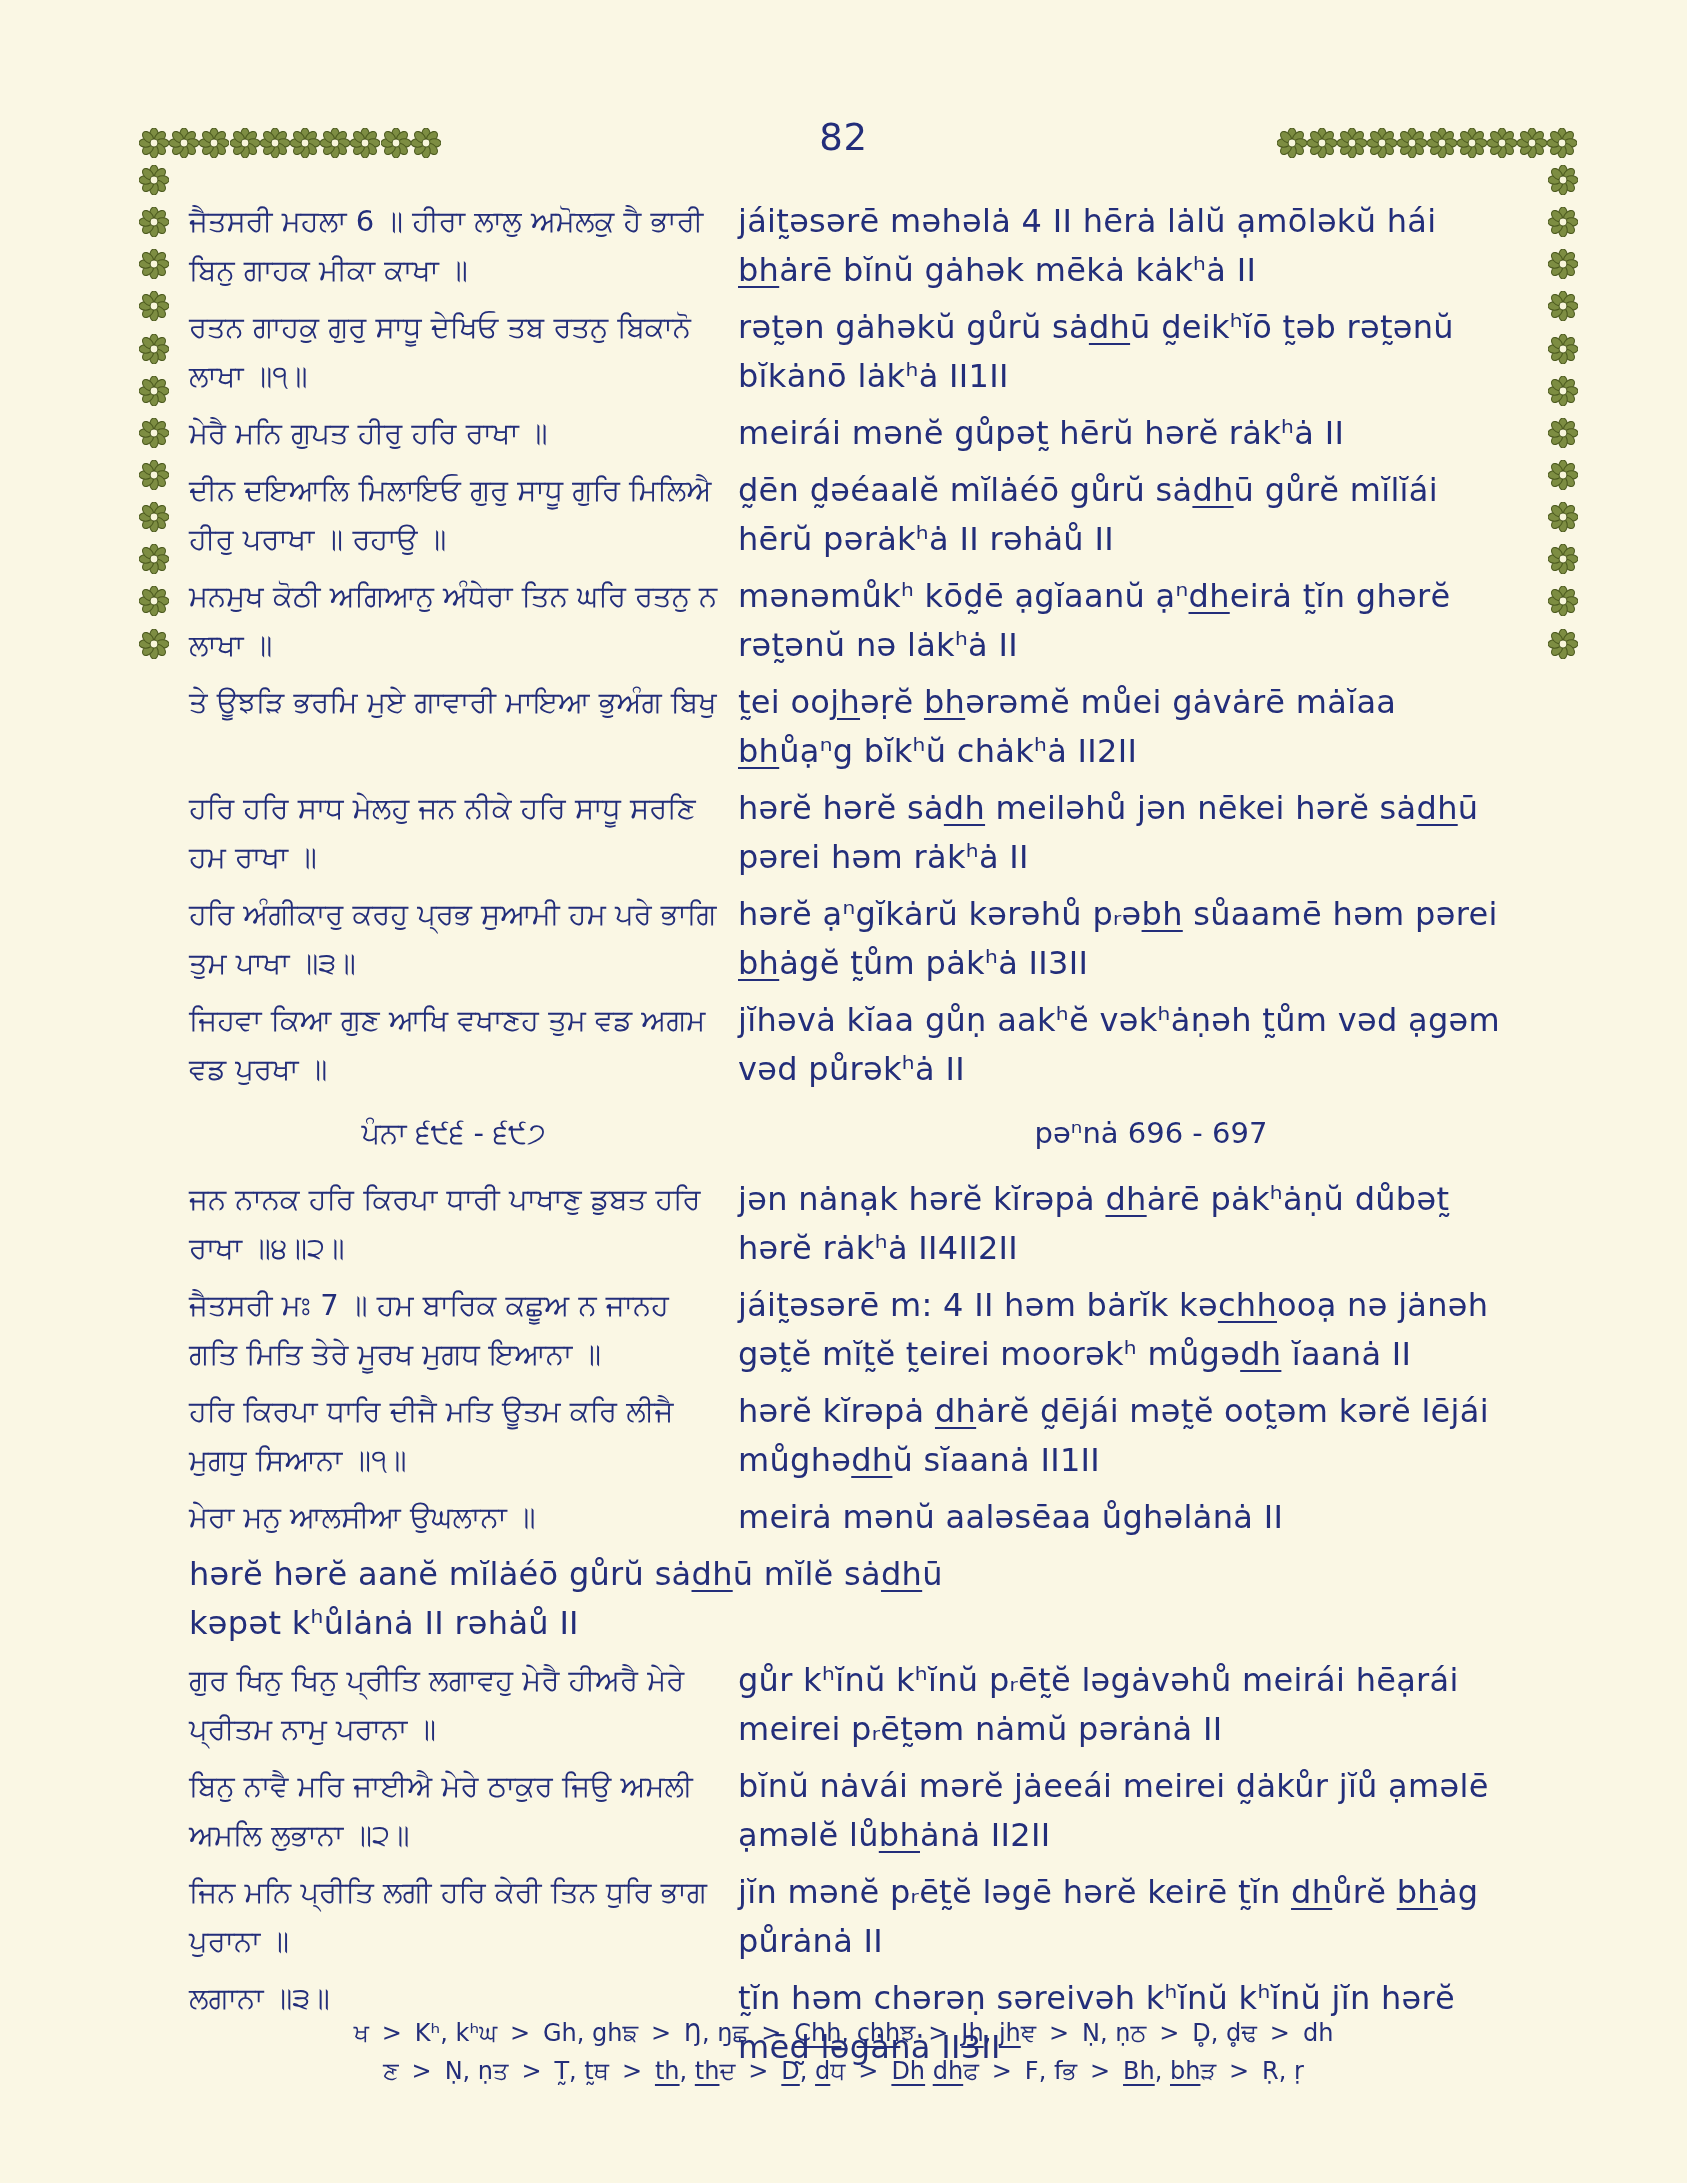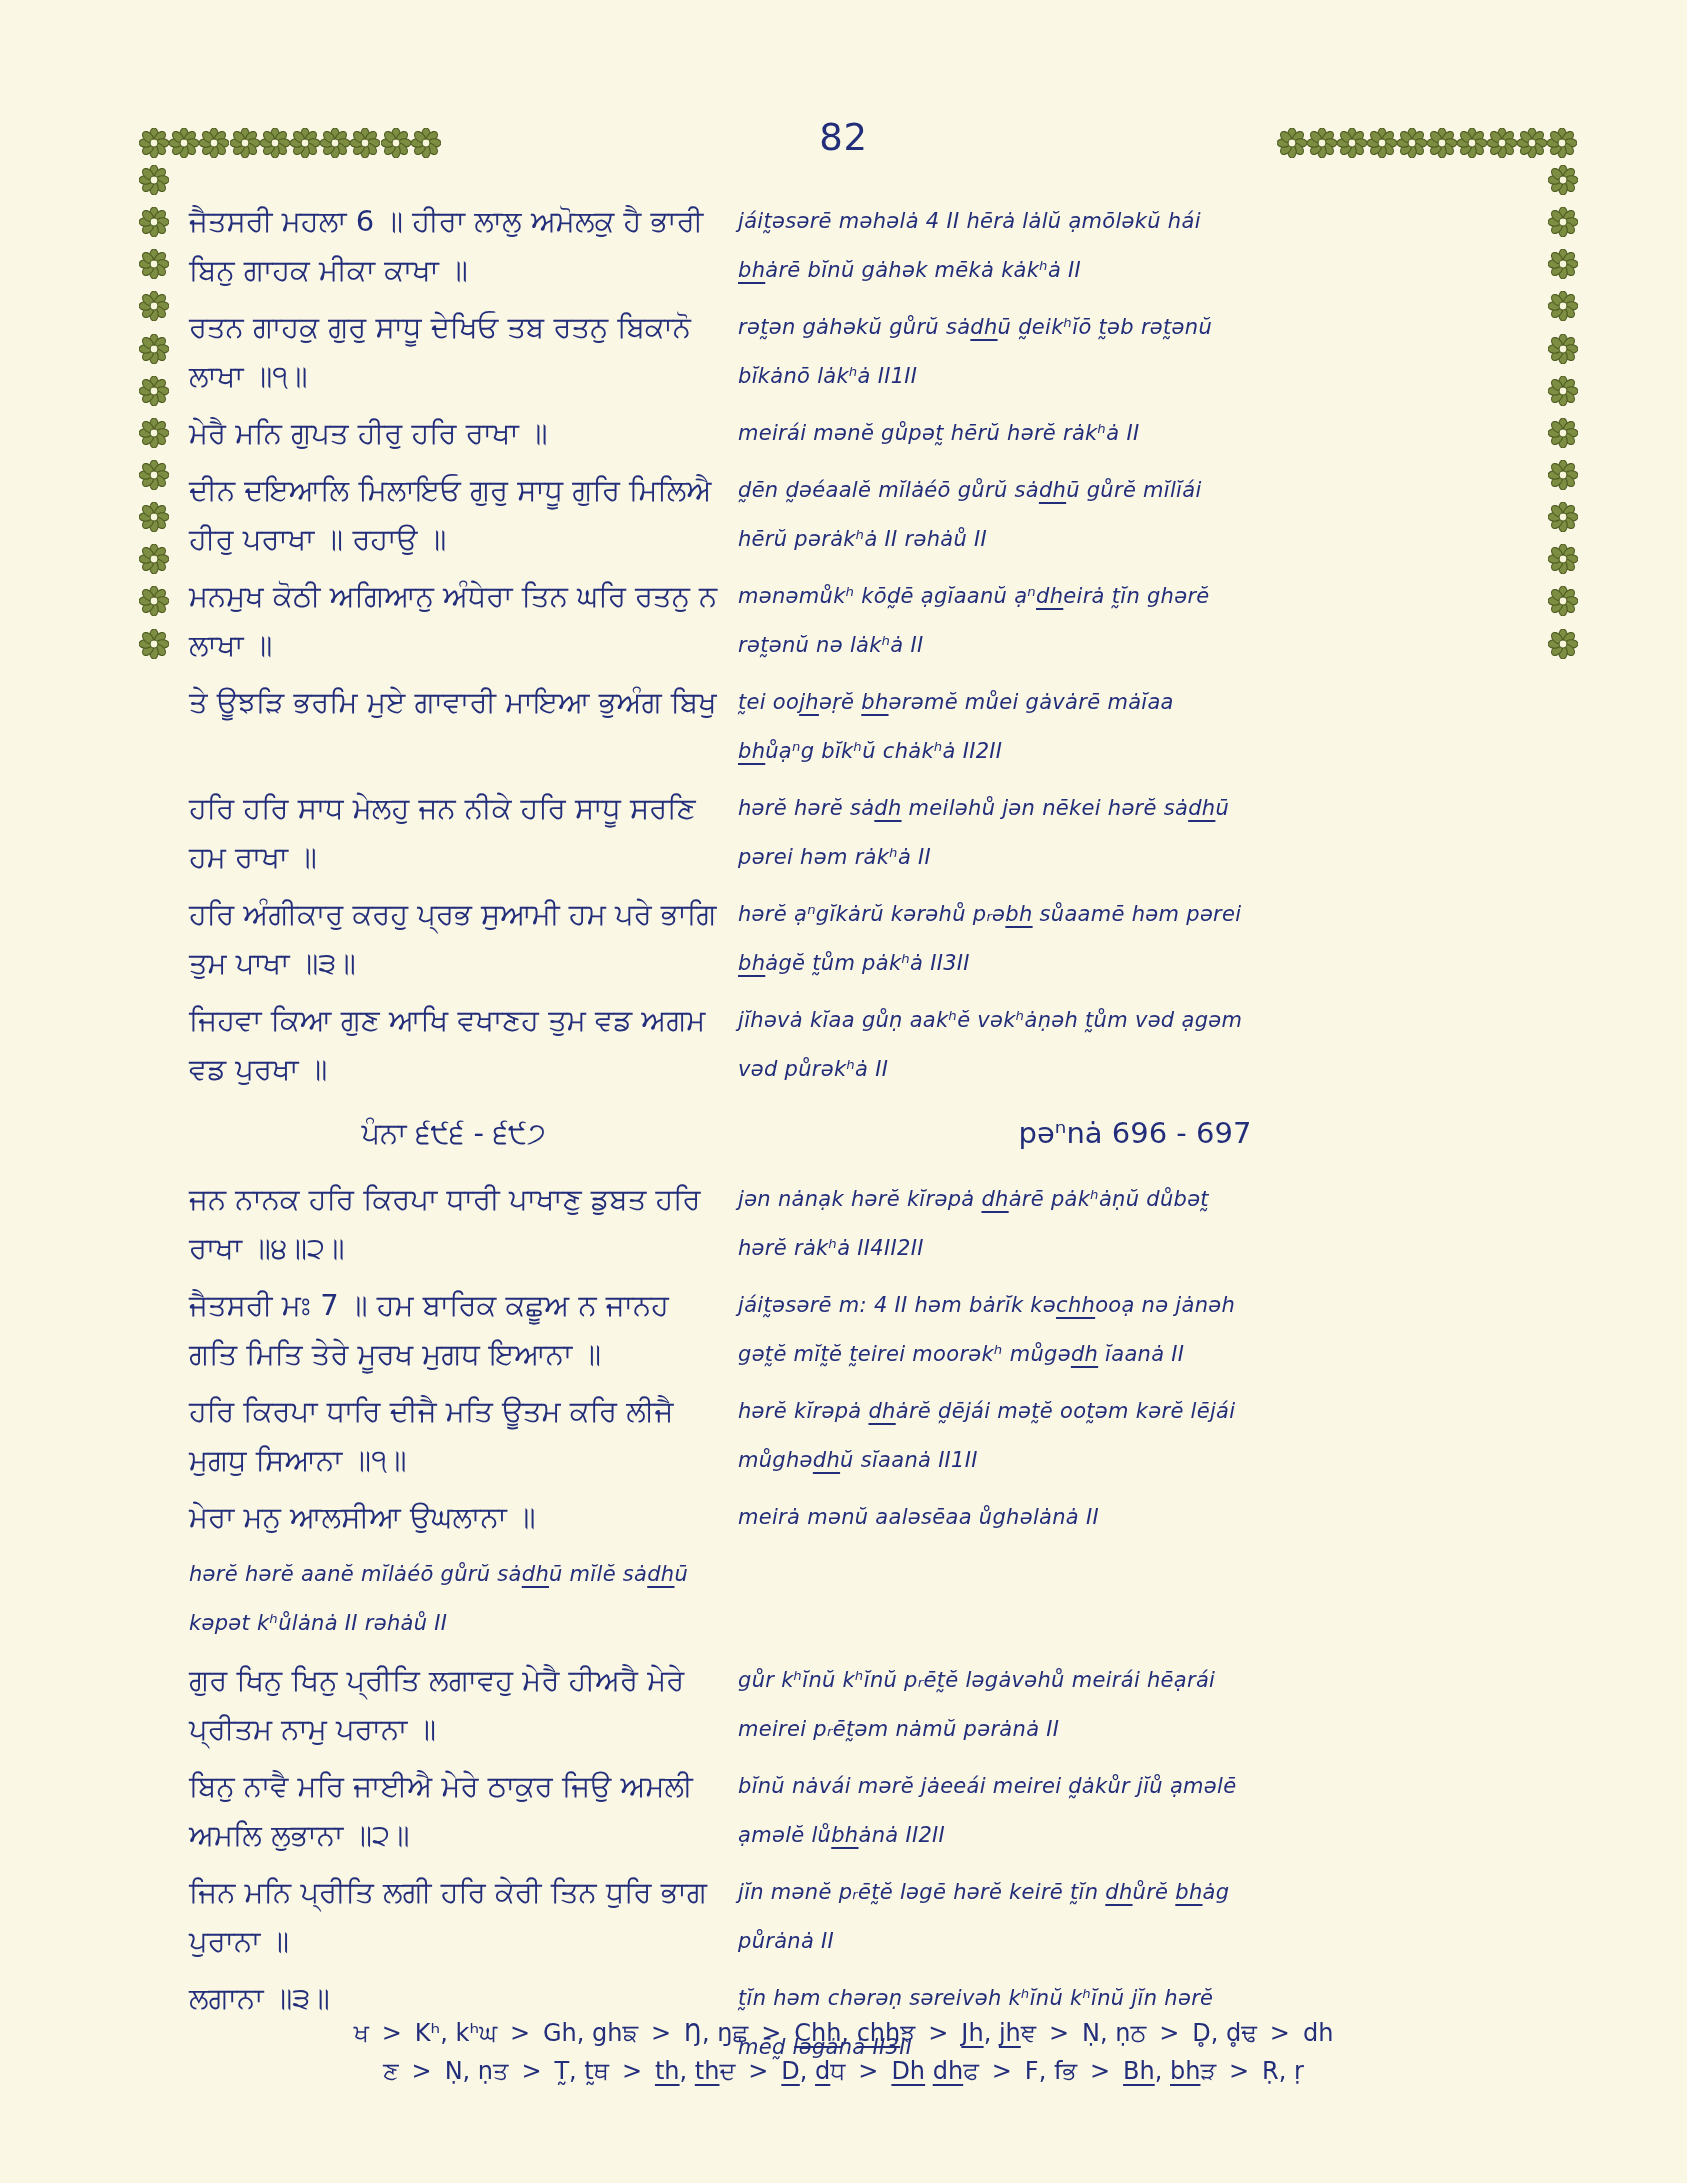--- a/index.html
+++ b/index.html
@@ -9,24 +9,24 @@
     font-family:"DejaVu Sans","Liberation Sans",sans-serif;
   }
   #page-number{
     position:absolute;top:116px;left:0;width:100%;
     text-align:center;font-size:37px;font-weight:400;letter-spacing:0.7px;
   }
   .flower{position:absolute;width:30px;height:30px;transform:translate(-50%,-50%);}
   #content{position:absolute;top:197px;left:189px;width:1343px;}
   .verse-block{display:grid;grid-template-columns:529px 794px;column-gap:20px;margin-bottom:8px;}
   .gurmukhi-cell{font-size:29px;line-height:49px;}
-  .translit-cell{font-size:21px;line-height:49px;letter-spacing:0.3px;font-style:italic;}
+  .translit-cell{font-size:32px;line-height:49px;letter-spacing:0.3px;}
   .line{white-space:nowrap;}
   .u{text-decoration:underline;text-underline-offset:4.6px;text-decoration-thickness:2px;}
-  .panna-row{display:grid;grid-template-columns:529px 794px;column-gap:20px;margin:14.6px 0 17px 0;}
+  .panna-row{display:grid;grid-template-columns:529px 794px;column-gap:36px;margin:14.6px 0 17px 0;}
   .panna-cell{text-align:center;font-size:29px;line-height:49px;}
   #legend{
     position:absolute;top:2019px;left:0;width:100%;
     display:flex;flex-direction:column;align-items:center;gap:9.3px;
     font-size:24px;line-height:29px;
   }
   .legend-row{display:flex;}
   .legend-entry{white-space:nowrap;}
   .legend-sep{padding:0 5.3px;}
   #flower-defs{position:absolute;width:0;height:0;}

